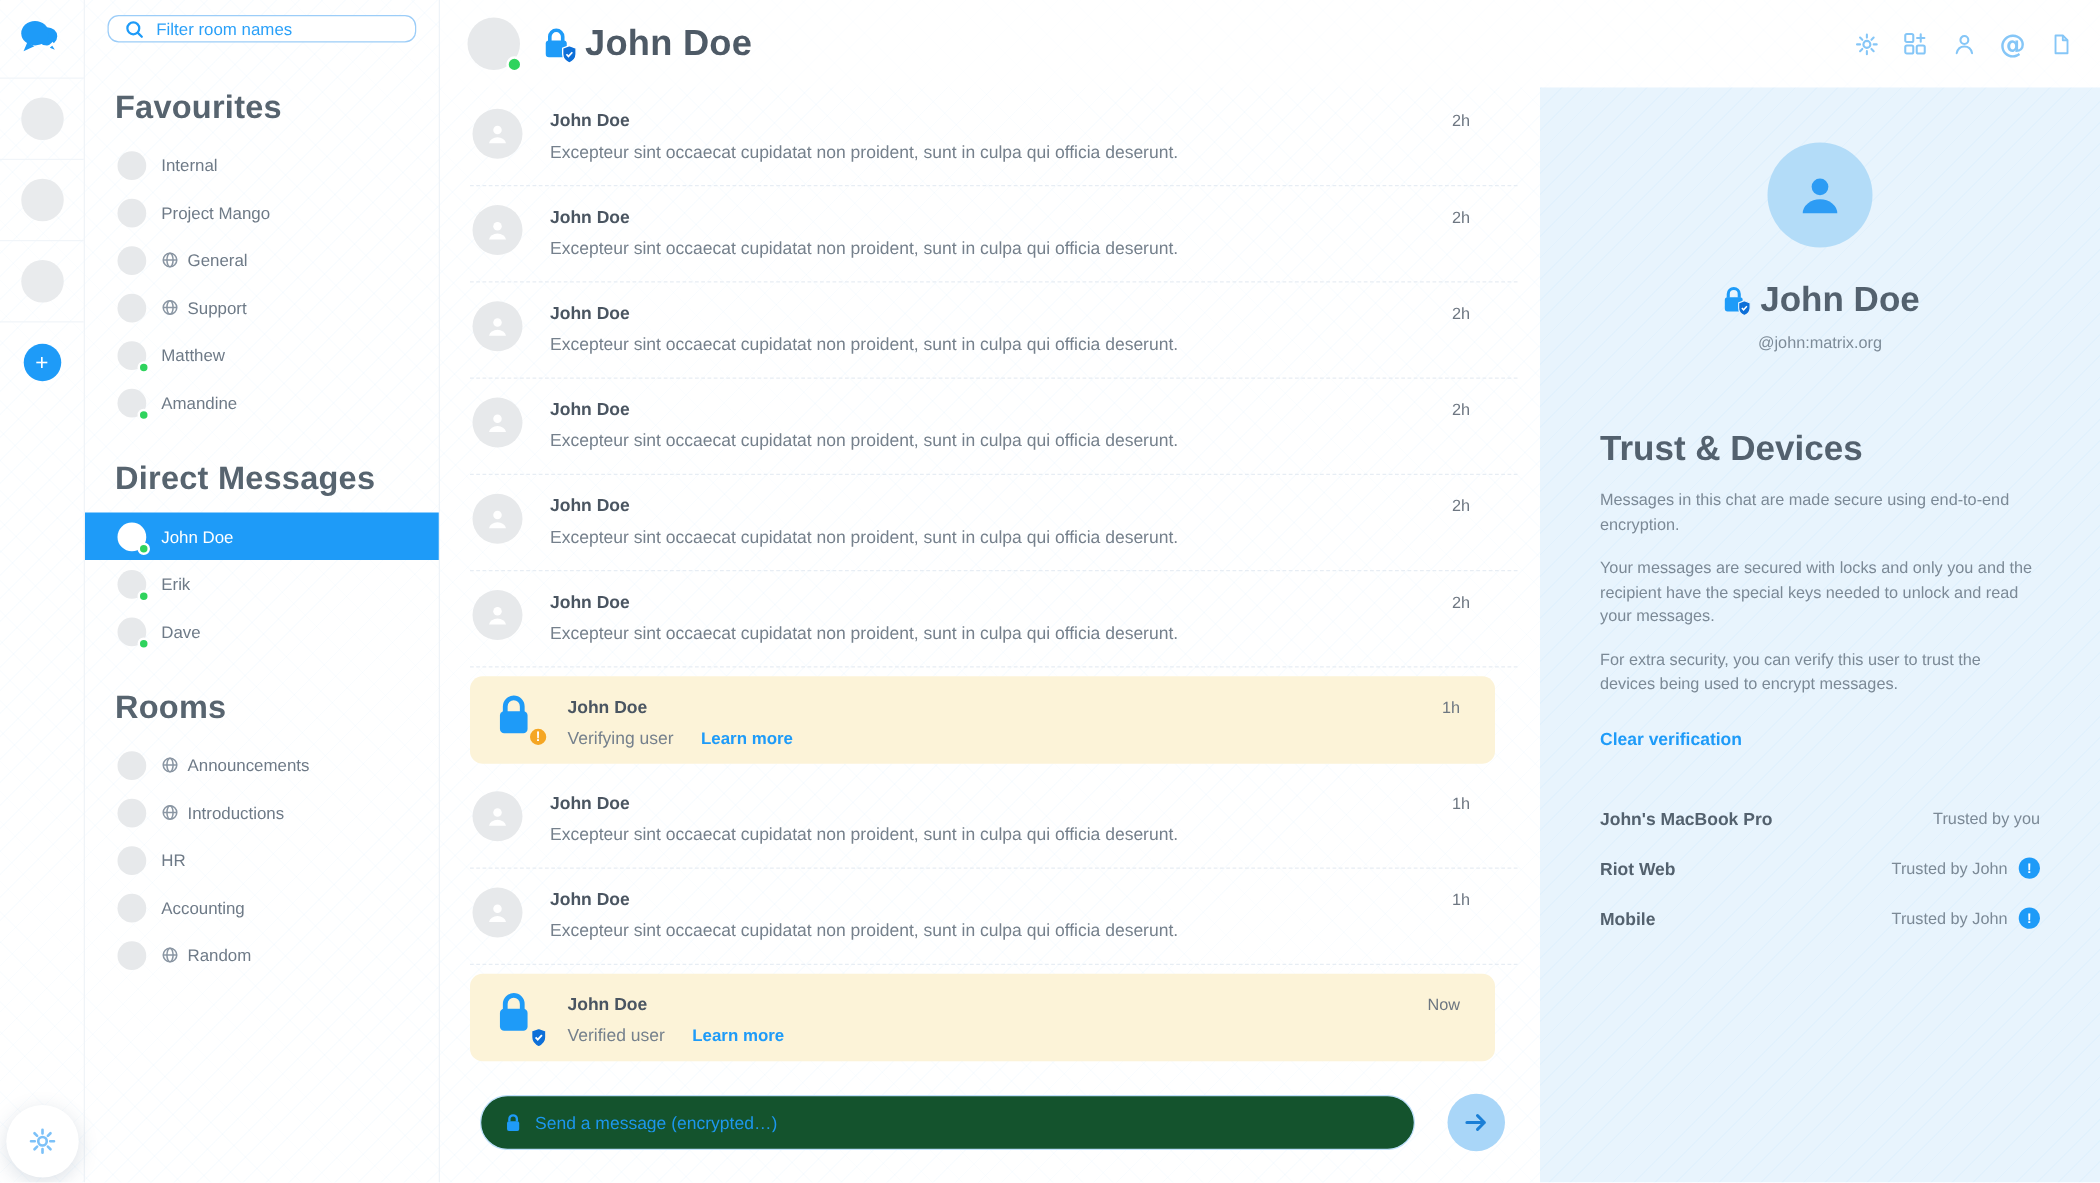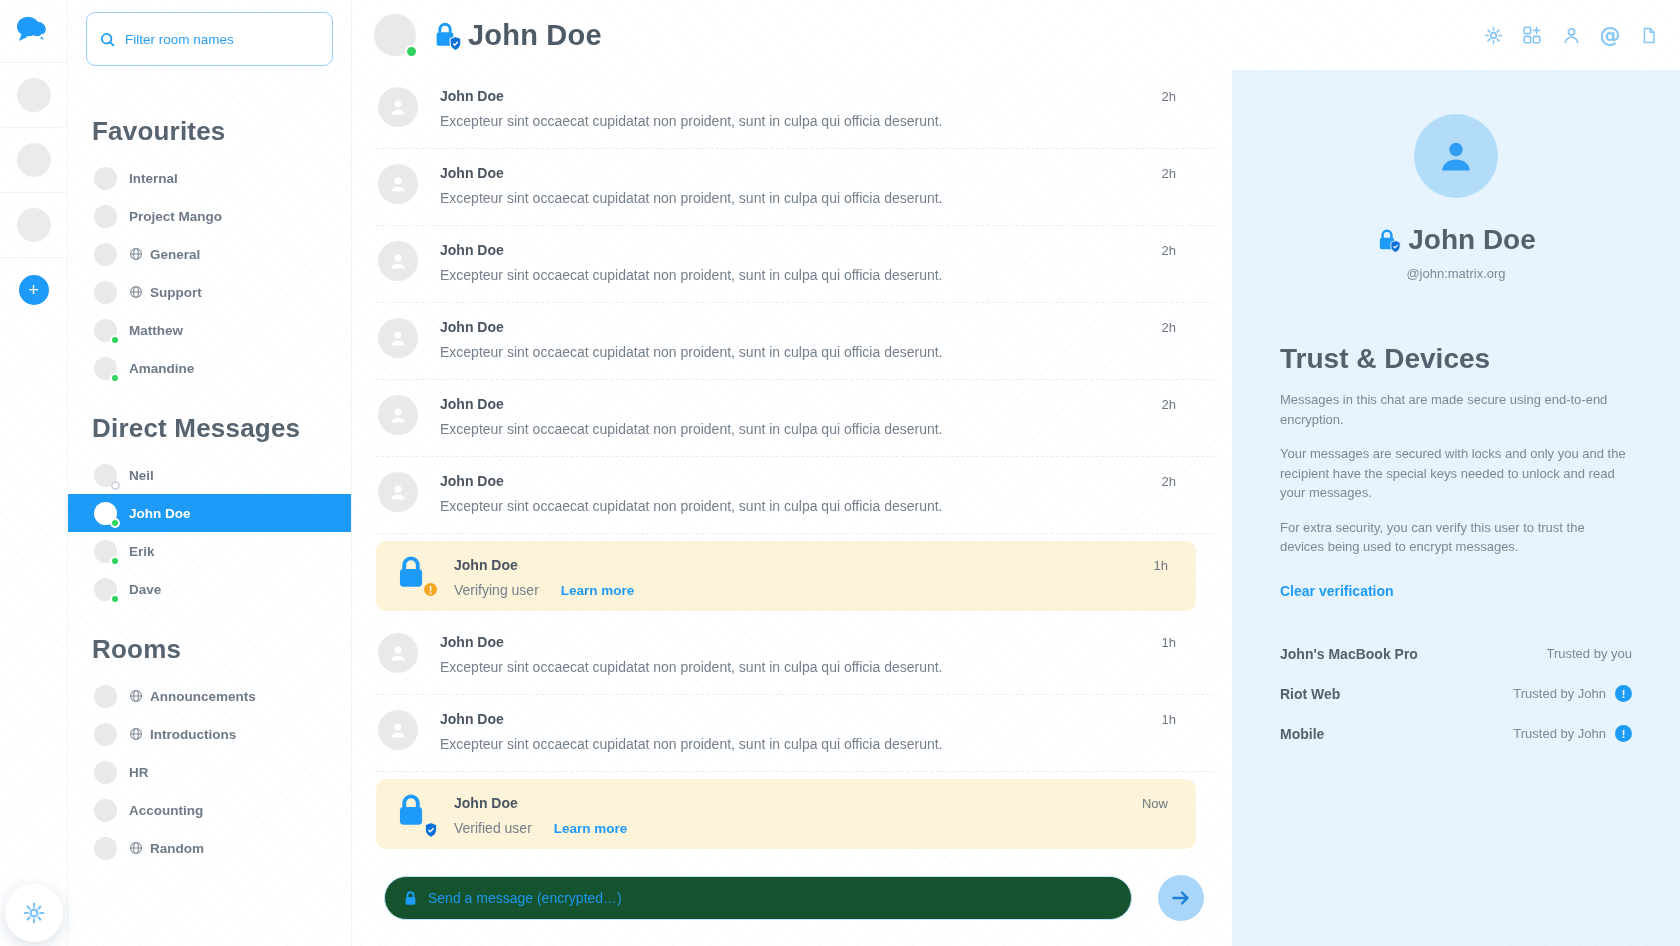--- a/index.html
+++ b/index.html
@@ -19,30 +19,30 @@
   .rail { width:68px; border-right:1px solid #f0f4f8; display:flex; flex-direction:column; align-items:center; position:relative; background:transparent; }
   .rail-logo { height:62px; display:flex; align-items:center; justify-content:center; width:100%; }
   .rail-item { width:100%; height:65px; display:flex; align-items:center; justify-content:center; border-top:1px solid #f1f5f9; }
   .rail-av { width:34px; height:34px; border-radius:50%; background:#e9ebed; }
   .rail-plus { width:100%; height:64px; display:flex; align-items:center; justify-content:center; border-top:1px solid #f1f5f9; }
   .plus-btn { width:30px; height:30px; border-radius:50%; background:#1e9bf8; color:#fff; font-size:18px; line-height:28px; text-align:center; cursor:pointer; border:none; }
   .gear-fab { position:absolute; left:5px; bottom:4px; width:58px; height:58px; border-radius:50%; background:#fff; box-shadow:0 4px 16px rgba(60,90,120,.18); display:flex; align-items:center; justify-content:center; color:#7cc1f8; cursor:pointer; border:none; }
 
   
   .sidebar { width:284px; border-right:1px solid #eef3f8; padding-top:12px; display:flex; flex-direction:column; }
-  .search-box { margin:0 18px 24px 18px; height:54px; border:1px solid #9ccdf8; border-radius:9px; display:flex; align-items:center; padding:0 12px; gap:9px; color:#1e9bf8; background:#fff; }
+  .search-box { margin:0 18px 10px 18px; height:22px; border:1px solid #9ccdf8; border-radius:9px; display:flex; align-items:center; padding:0 12px; gap:9px; color:#1e9bf8; background:#fff; }
   .search-box input { border:none; outline:none; flex:1; font-size:13.5px; color:#1e9bf8; font-family:inherit; background:transparent; }
   .search-box input::placeholder { color:#1e9bf8; opacity:.95; }
   .s-head { font-size:26px; font-weight:bold; color:#57646f; padding:26px 0 12px 24px; letter-spacing:.2px; }
   .s-item { display:flex; align-items:center; gap:12px; height:38px; padding-left:26px; cursor:pointer; position:relative; }
   .s-av { width:23px; height:23px; border-radius:50%; background:#e7e9eb; position:relative; flex:none; }
   .dot { position:absolute; right:-3px; bottom:-3px; width:10px; height:10px; border-radius:50%; border:2px solid #fff; }
   .dot.on { background:#2fd35d; }
   .dot.off { background:#fff; border:2px solid #d6dade; width:9px; height:9px; }
-  .s-label { font-size:13.5px; font-weight:bold; color:#6e7a87; }
+  .s-label { font-size:13.5px; font-weight:normal; color:#6e7a87; }
   .globe { width:14px; height:14px; color:#8a96a3; display:inline-flex; margin-right:-5px; flex:none; }
   .s-item.sel { background:#1e9bf8; }
   .s-item.sel .s-label { color:#fff; }
   .s-item.sel .s-av { background:#fff; }
 
   
   .main { flex:1; display:flex; flex-direction:column; }
   .top-header { height:70px; display:flex; align-items:center; padding:0 20px 0 22px; background:rgba(255,255,255,.6); }
   .hdr-av { width:42px; height:42px; border-radius:50%; background:#e7e9eb; position:relative; flex:none; }
   .hdr-av .dot { width:13px; height:13px; right:-2px; bottom:-2px; }
@@ -188,26 +188,20 @@
       <span class="s-label">Matthew</span>
     </div>
     <div class="s-item">
       <span class="s-av">
           <span class="dot on"></span>
         </span>
       <span class="s-label">Amandine</span>
     </div>
 
     <div class="s-head">Direct Messages</div>
-    <div class="s-item">
-      <span class="s-av">
-          <span class="dot off"></span>
-        </span>
-      <span class="s-label">Neil</span>
-    </div>
     <div class="s-item sel">
       <span class="s-av">
           <span class="dot on"></span>
         </span>
       <span class="s-label">John Doe</span>
     </div>
     <div class="s-item">
       <span class="s-av">
           <span class="dot on"></span>
         </span>

